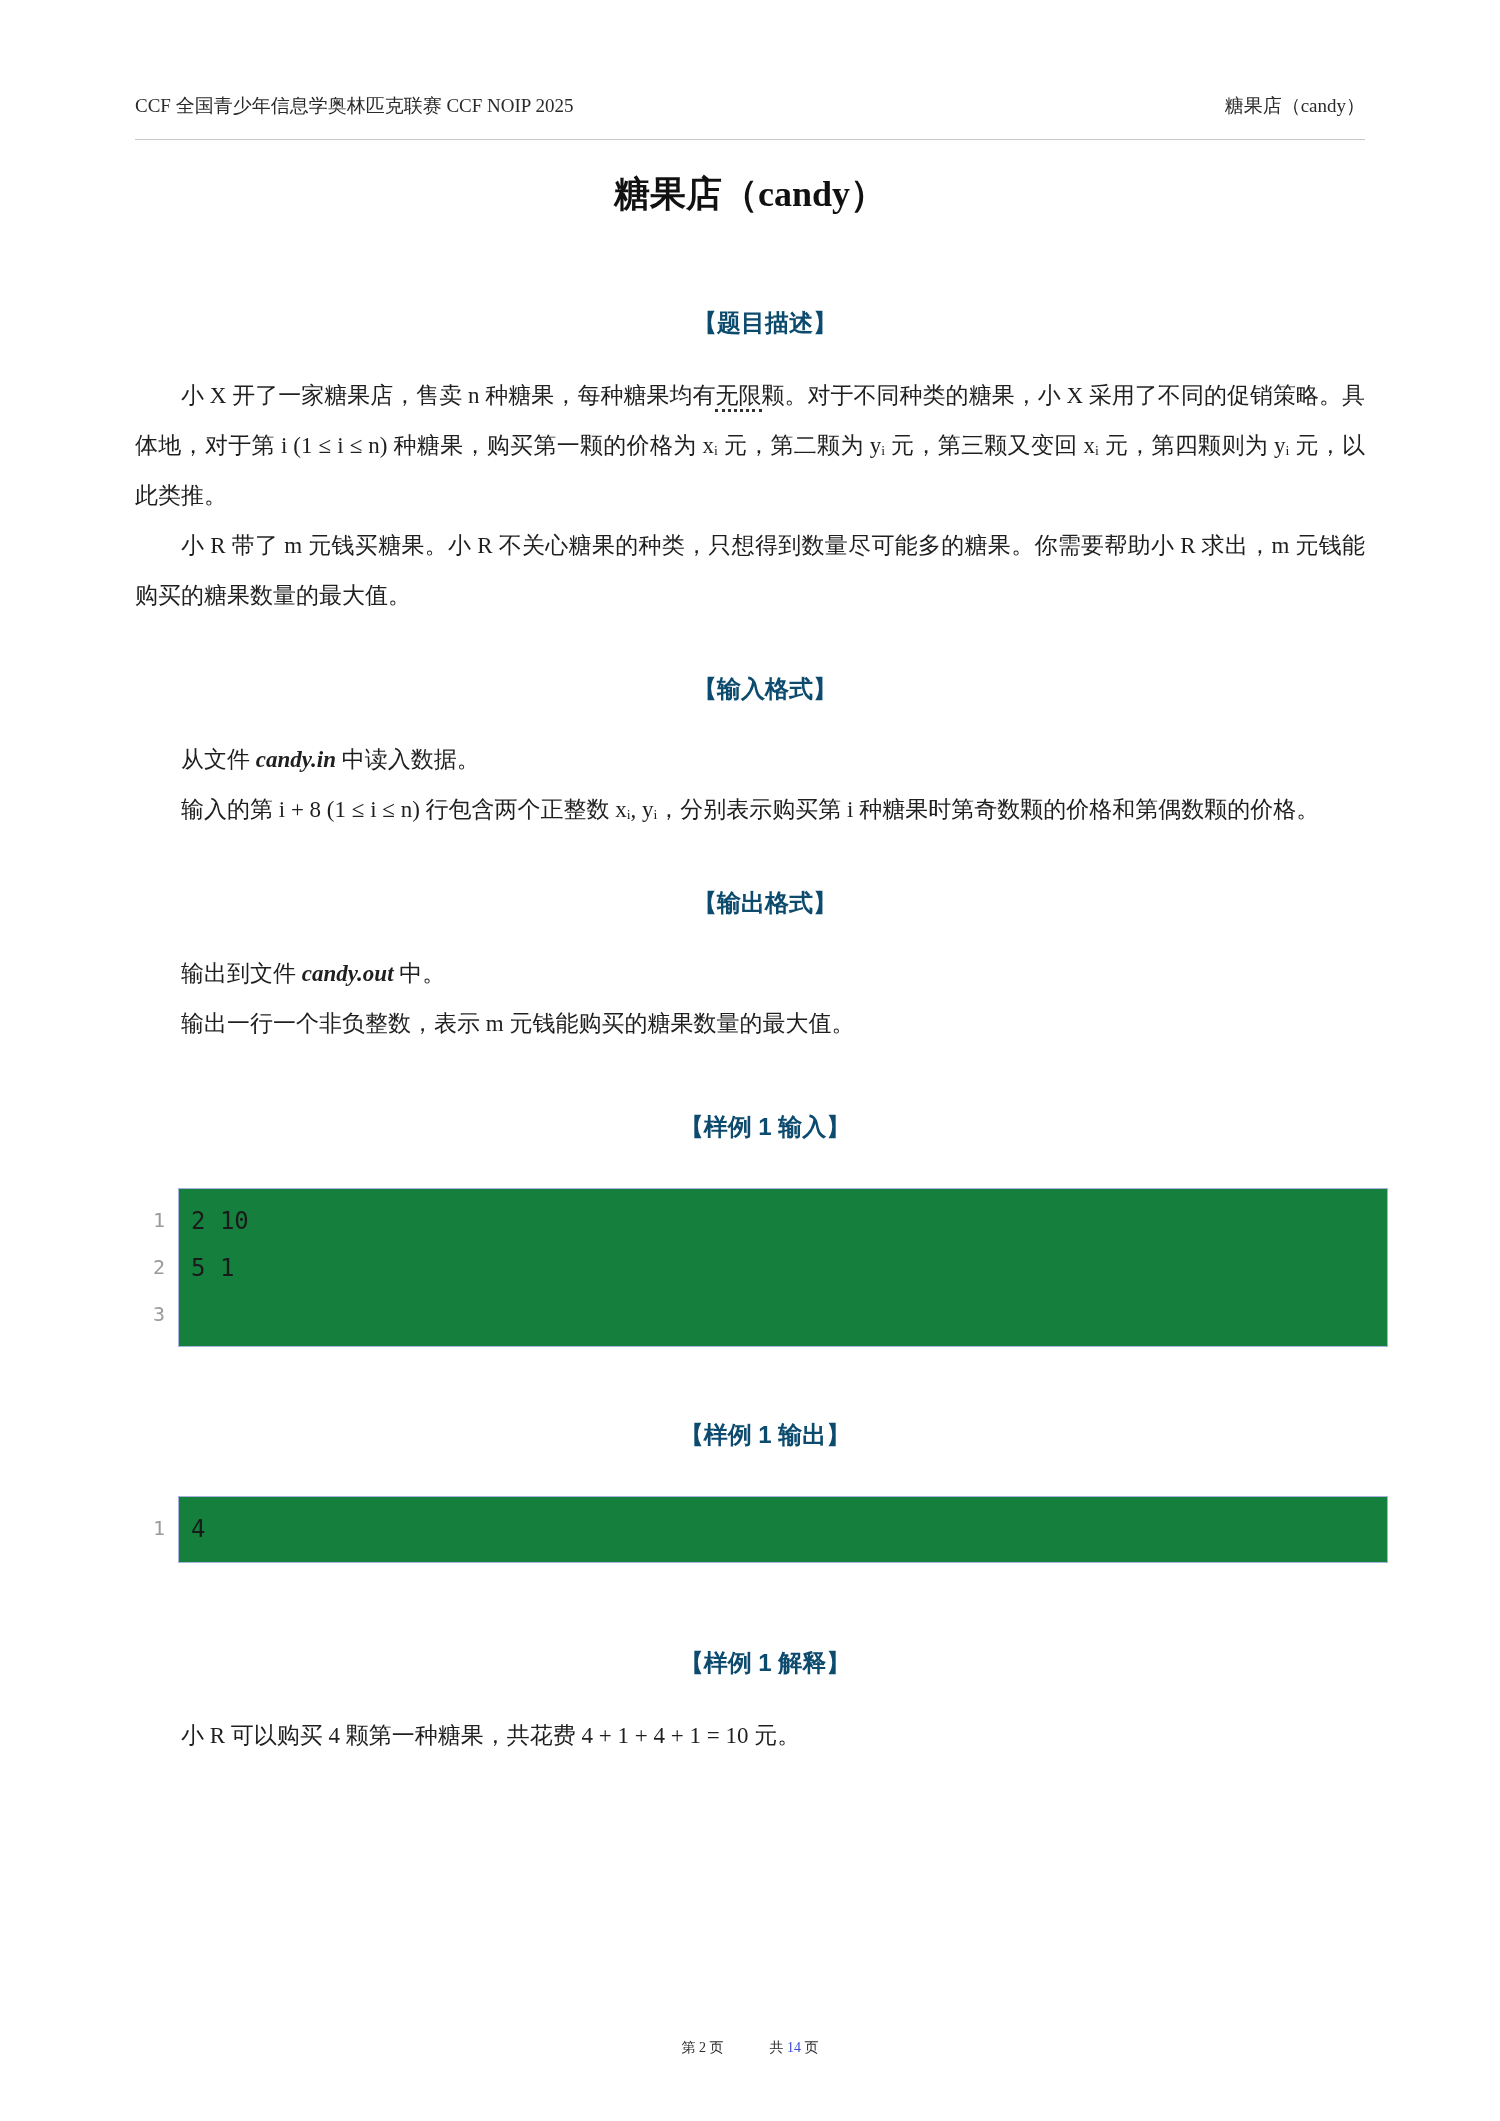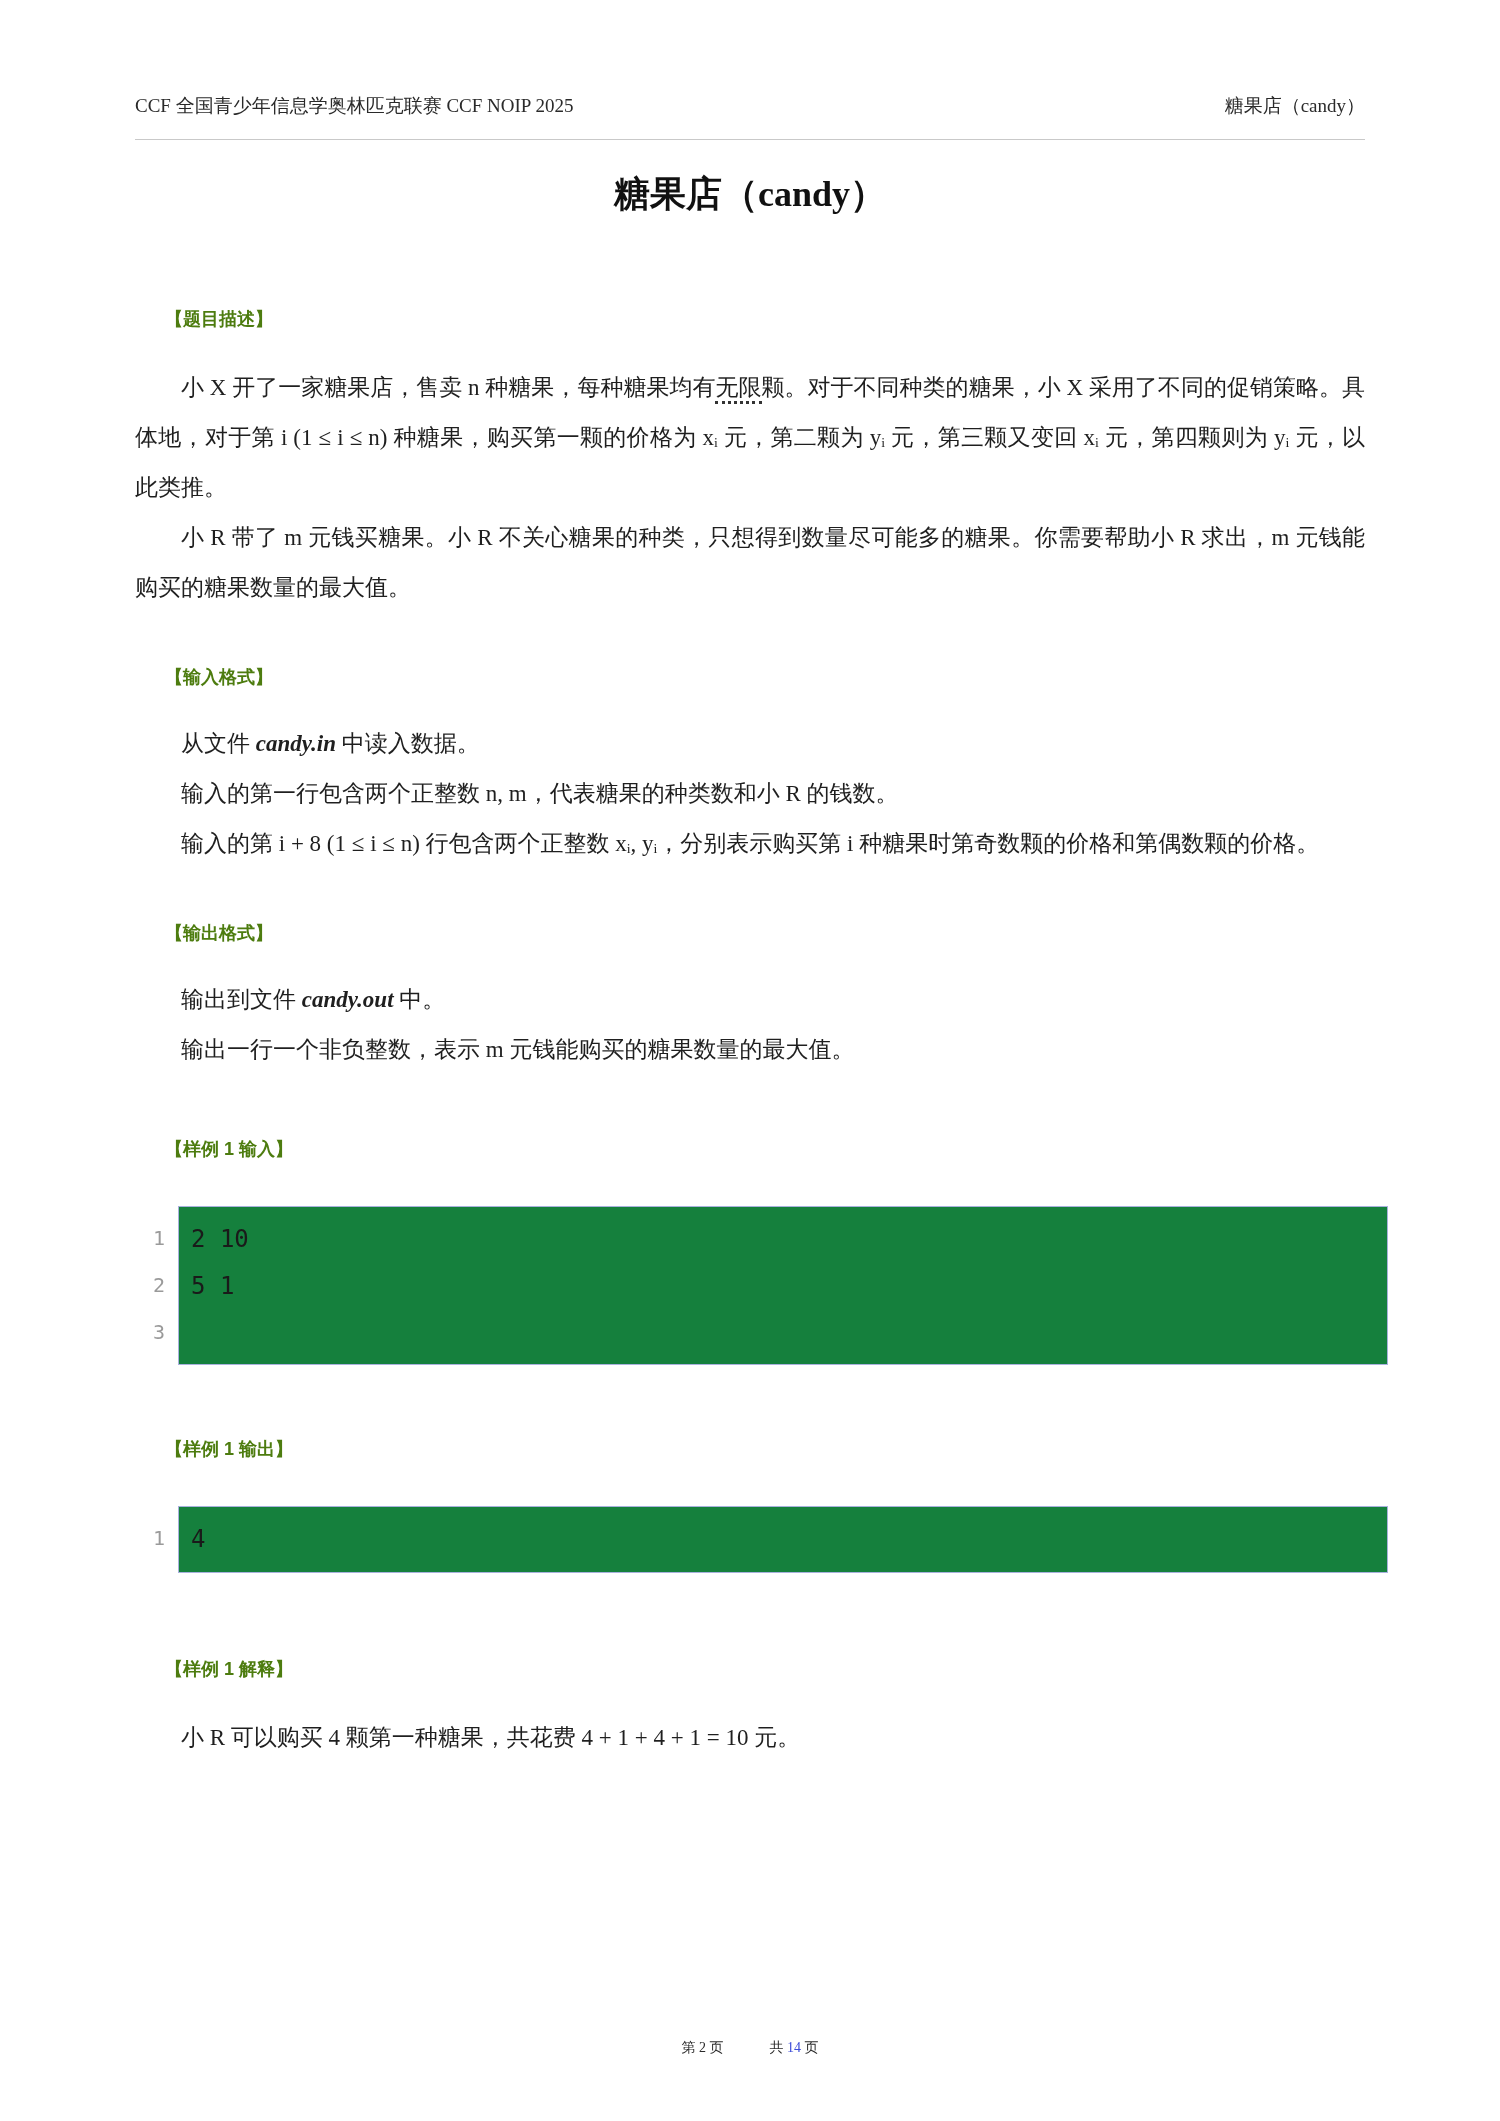--- a/index.html
+++ b/index.html
@@ -30,24 +30,25 @@
   h1.title {
     margin: 30px 0 0 0;
     text-align: center;
     font-size: 36px;
     font-weight: bold;
     color: #111;
     font-family: "Liberation Serif", "DejaVu Serif", serif;
   }
   h2.sec {
     margin: 52px 0 30px 30px;
-    font-size: 18px;
+    font-size: 24px;
     font-weight: bold;
-    color: #4d7c0f;
+    color: #0c4a6e;
     font-family: "Liberation Sans", "DejaVu Sans", sans-serif;
+    text-align: center;
   }
   h2.sec.first { margin-top: 88px; }
   h2.sec.sample { margin-top: 62px; }
   h2.sec.sample-out { margin-top: 72px; }
   h2.sec.sample-exp { margin-top: 84px; }
   p.body-p {
     margin: 0;
     font-size: 23px;
     line-height: 50px;
     text-indent: 2em;
@@ -121,21 +122,20 @@
   <hr class="header-rule">
 
   <h1 class="title">糖果店（candy）</h1>
 
   <h2 class="sec first">【题目描述】</h2>
   <p class="body-p gap-top"><span>小 X 开了一家糖果店，售卖 n 种糖果，每种糖果均有</span><span class="emph">无限</span><span>颗。对于不同种类的糖果，小 X 采用了不同的促销策略。具体地，对于第 i (1 ≤ i ≤ n) 种糖果，购买第一颗的价格为 xᵢ 元，第二颗为 yᵢ 元，第三颗又变回 xᵢ 元，第四颗则为 yᵢ 元，以此类推。</span></p>
   <p class="body-p">小 R 带了 m 元钱买糖果。小 R 不关心糖果的种类，只想得到数量尽可能多的糖果。你需要帮助小 R 求出，m 元钱能购买的糖果数量的最大值。</p>
 
   <h2 class="sec">【输入格式】</h2>
   <p class="body-p"><span>从文件 </span><span class="file">candy.in</span><span> 中读入数据。</span></p>
-  <p class="body-p">输入的第一行包含两个正整数 n, m，代表糖果的种类数和小 R 的钱数。</p>
   <p class="body-p">输入的第 i + 8 (1 ≤ i ≤ n) 行包含两个正整数 xᵢ, yᵢ，分别表示购买第 i 种糖果时第奇数颗的价格和第偶数颗的价格。</p>
 
   <h2 class="sec">【输出格式】</h2>
   <p class="body-p"><span>输出到文件 </span><span class="file">candy.out</span><span> 中。</span></p>
   <p class="body-p">输出一行一个非负整数，表示 m 元钱能购买的糖果数量的最大值。</p>
 
   <h2 class="sec sample">【样例 1 输入】</h2>
   <div class="code-wrap">
     <div class="gutter">
       <div class="ln">1</div>

